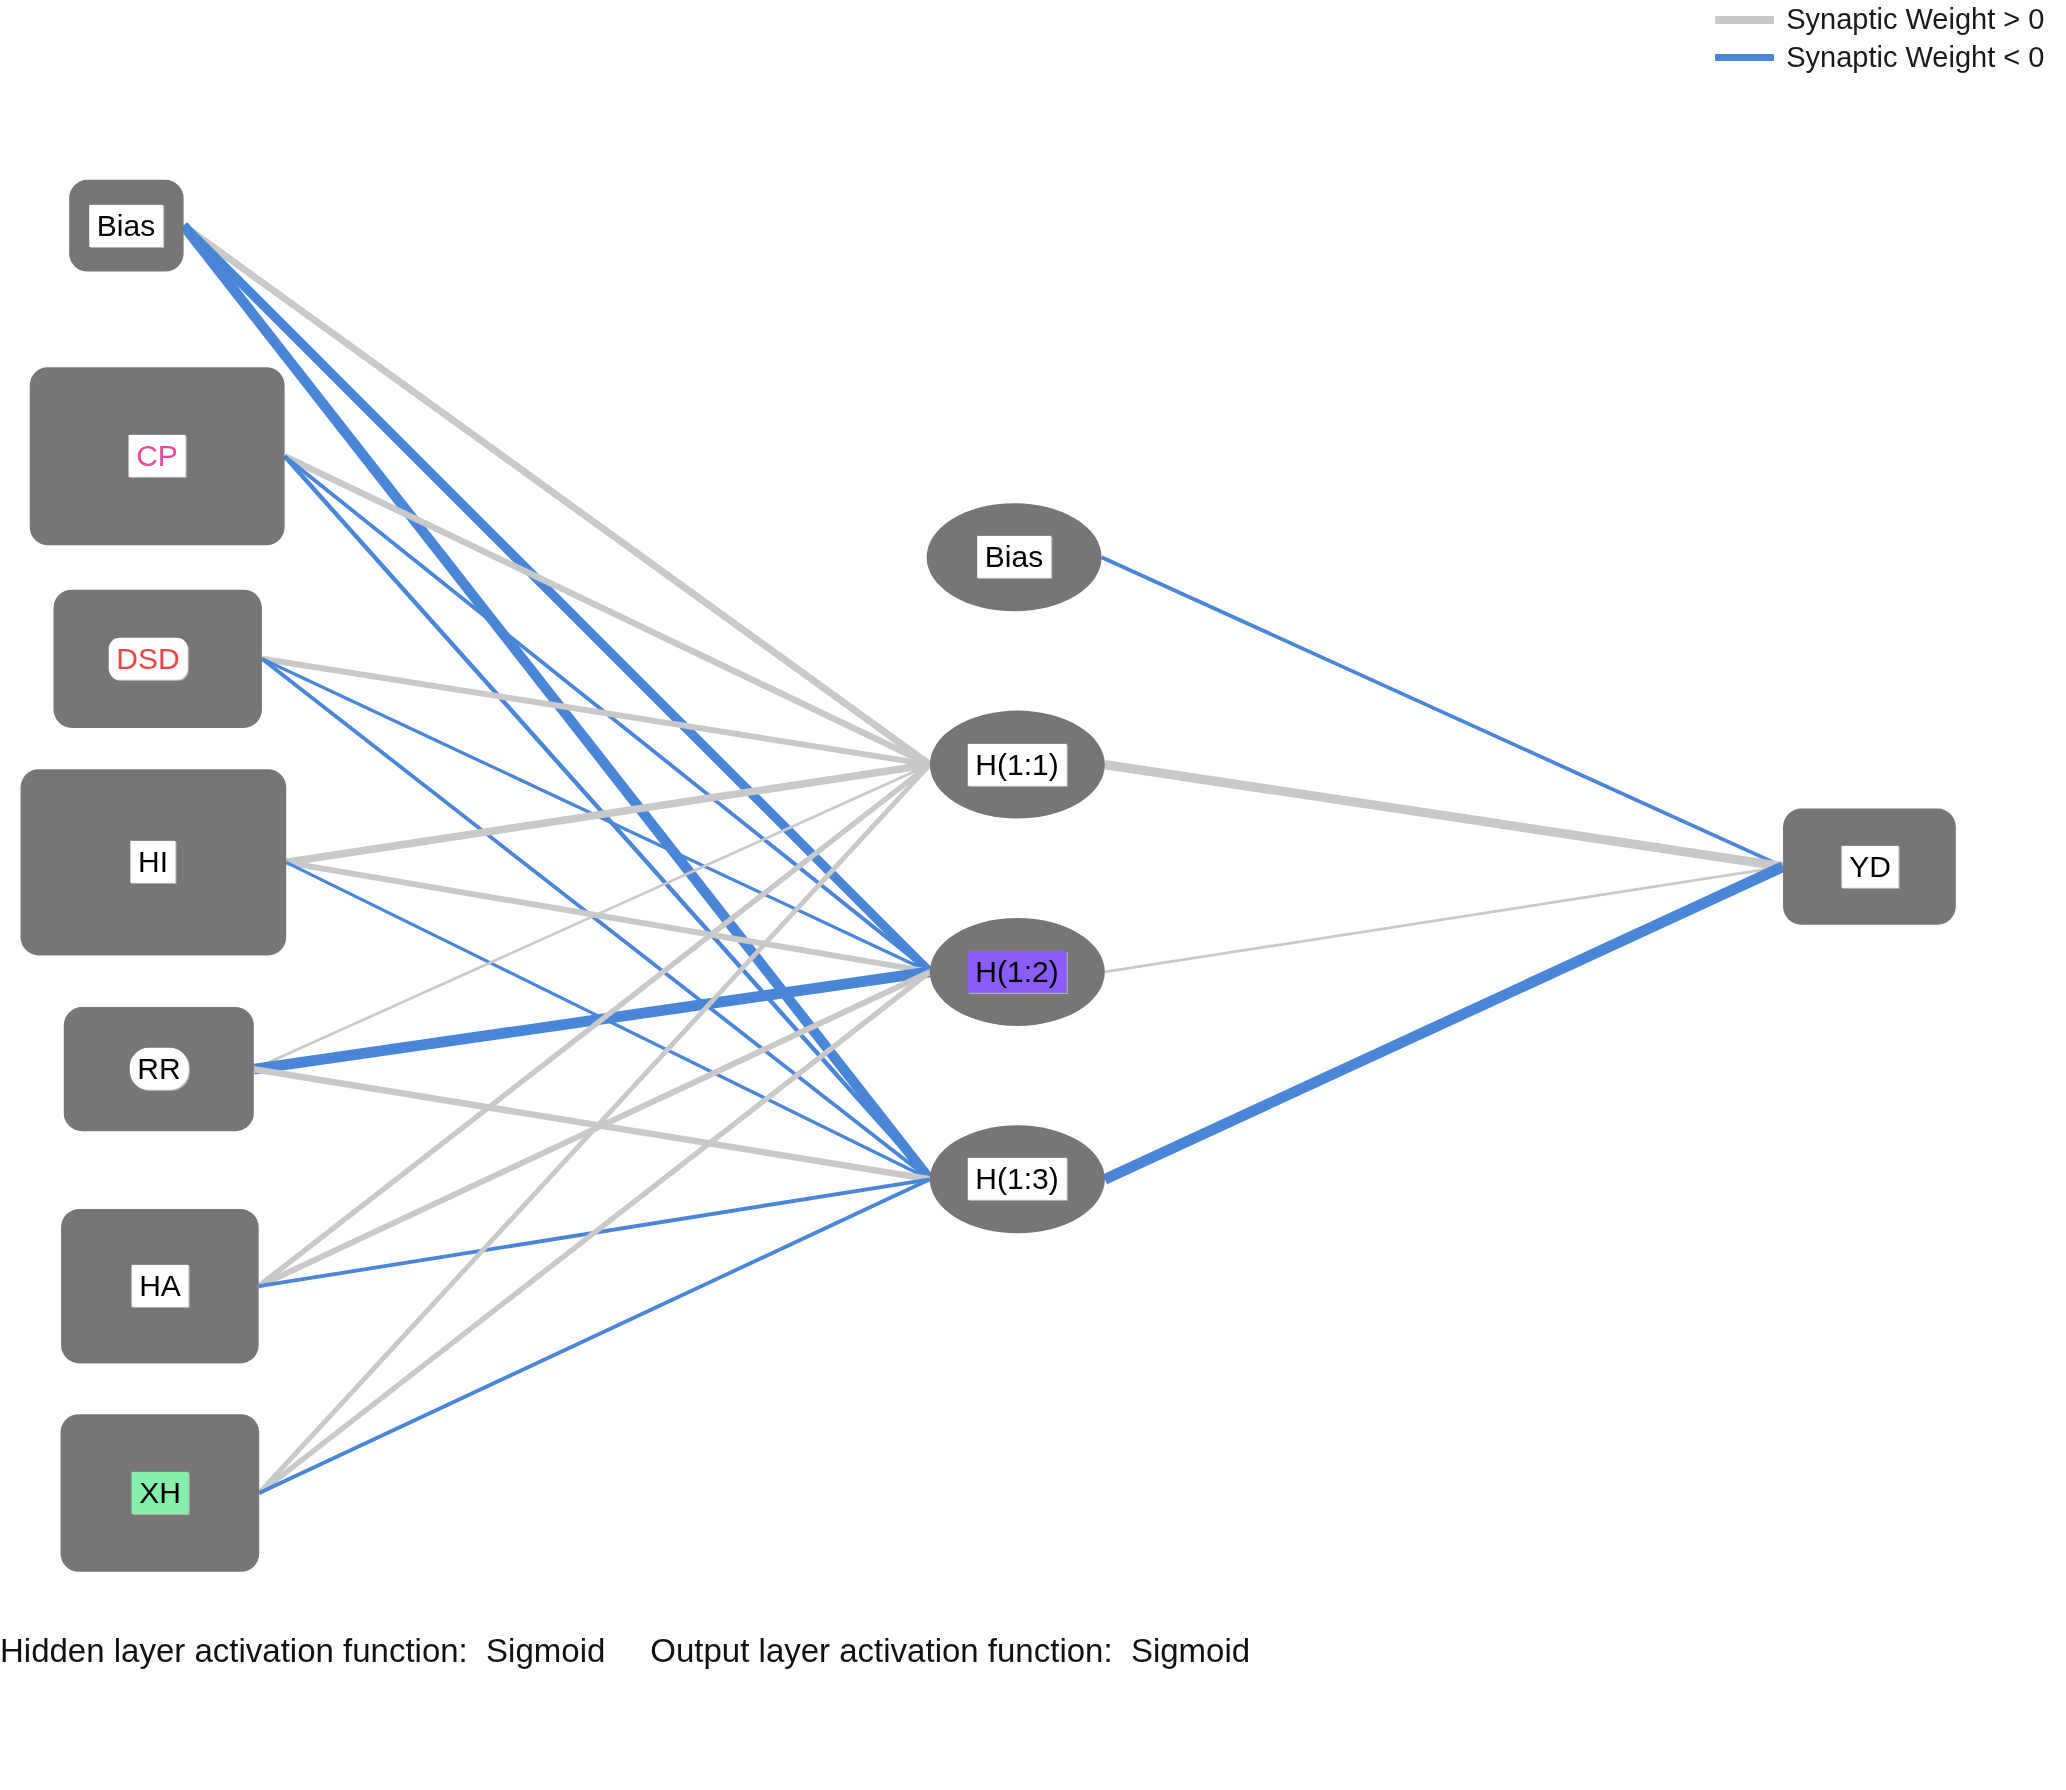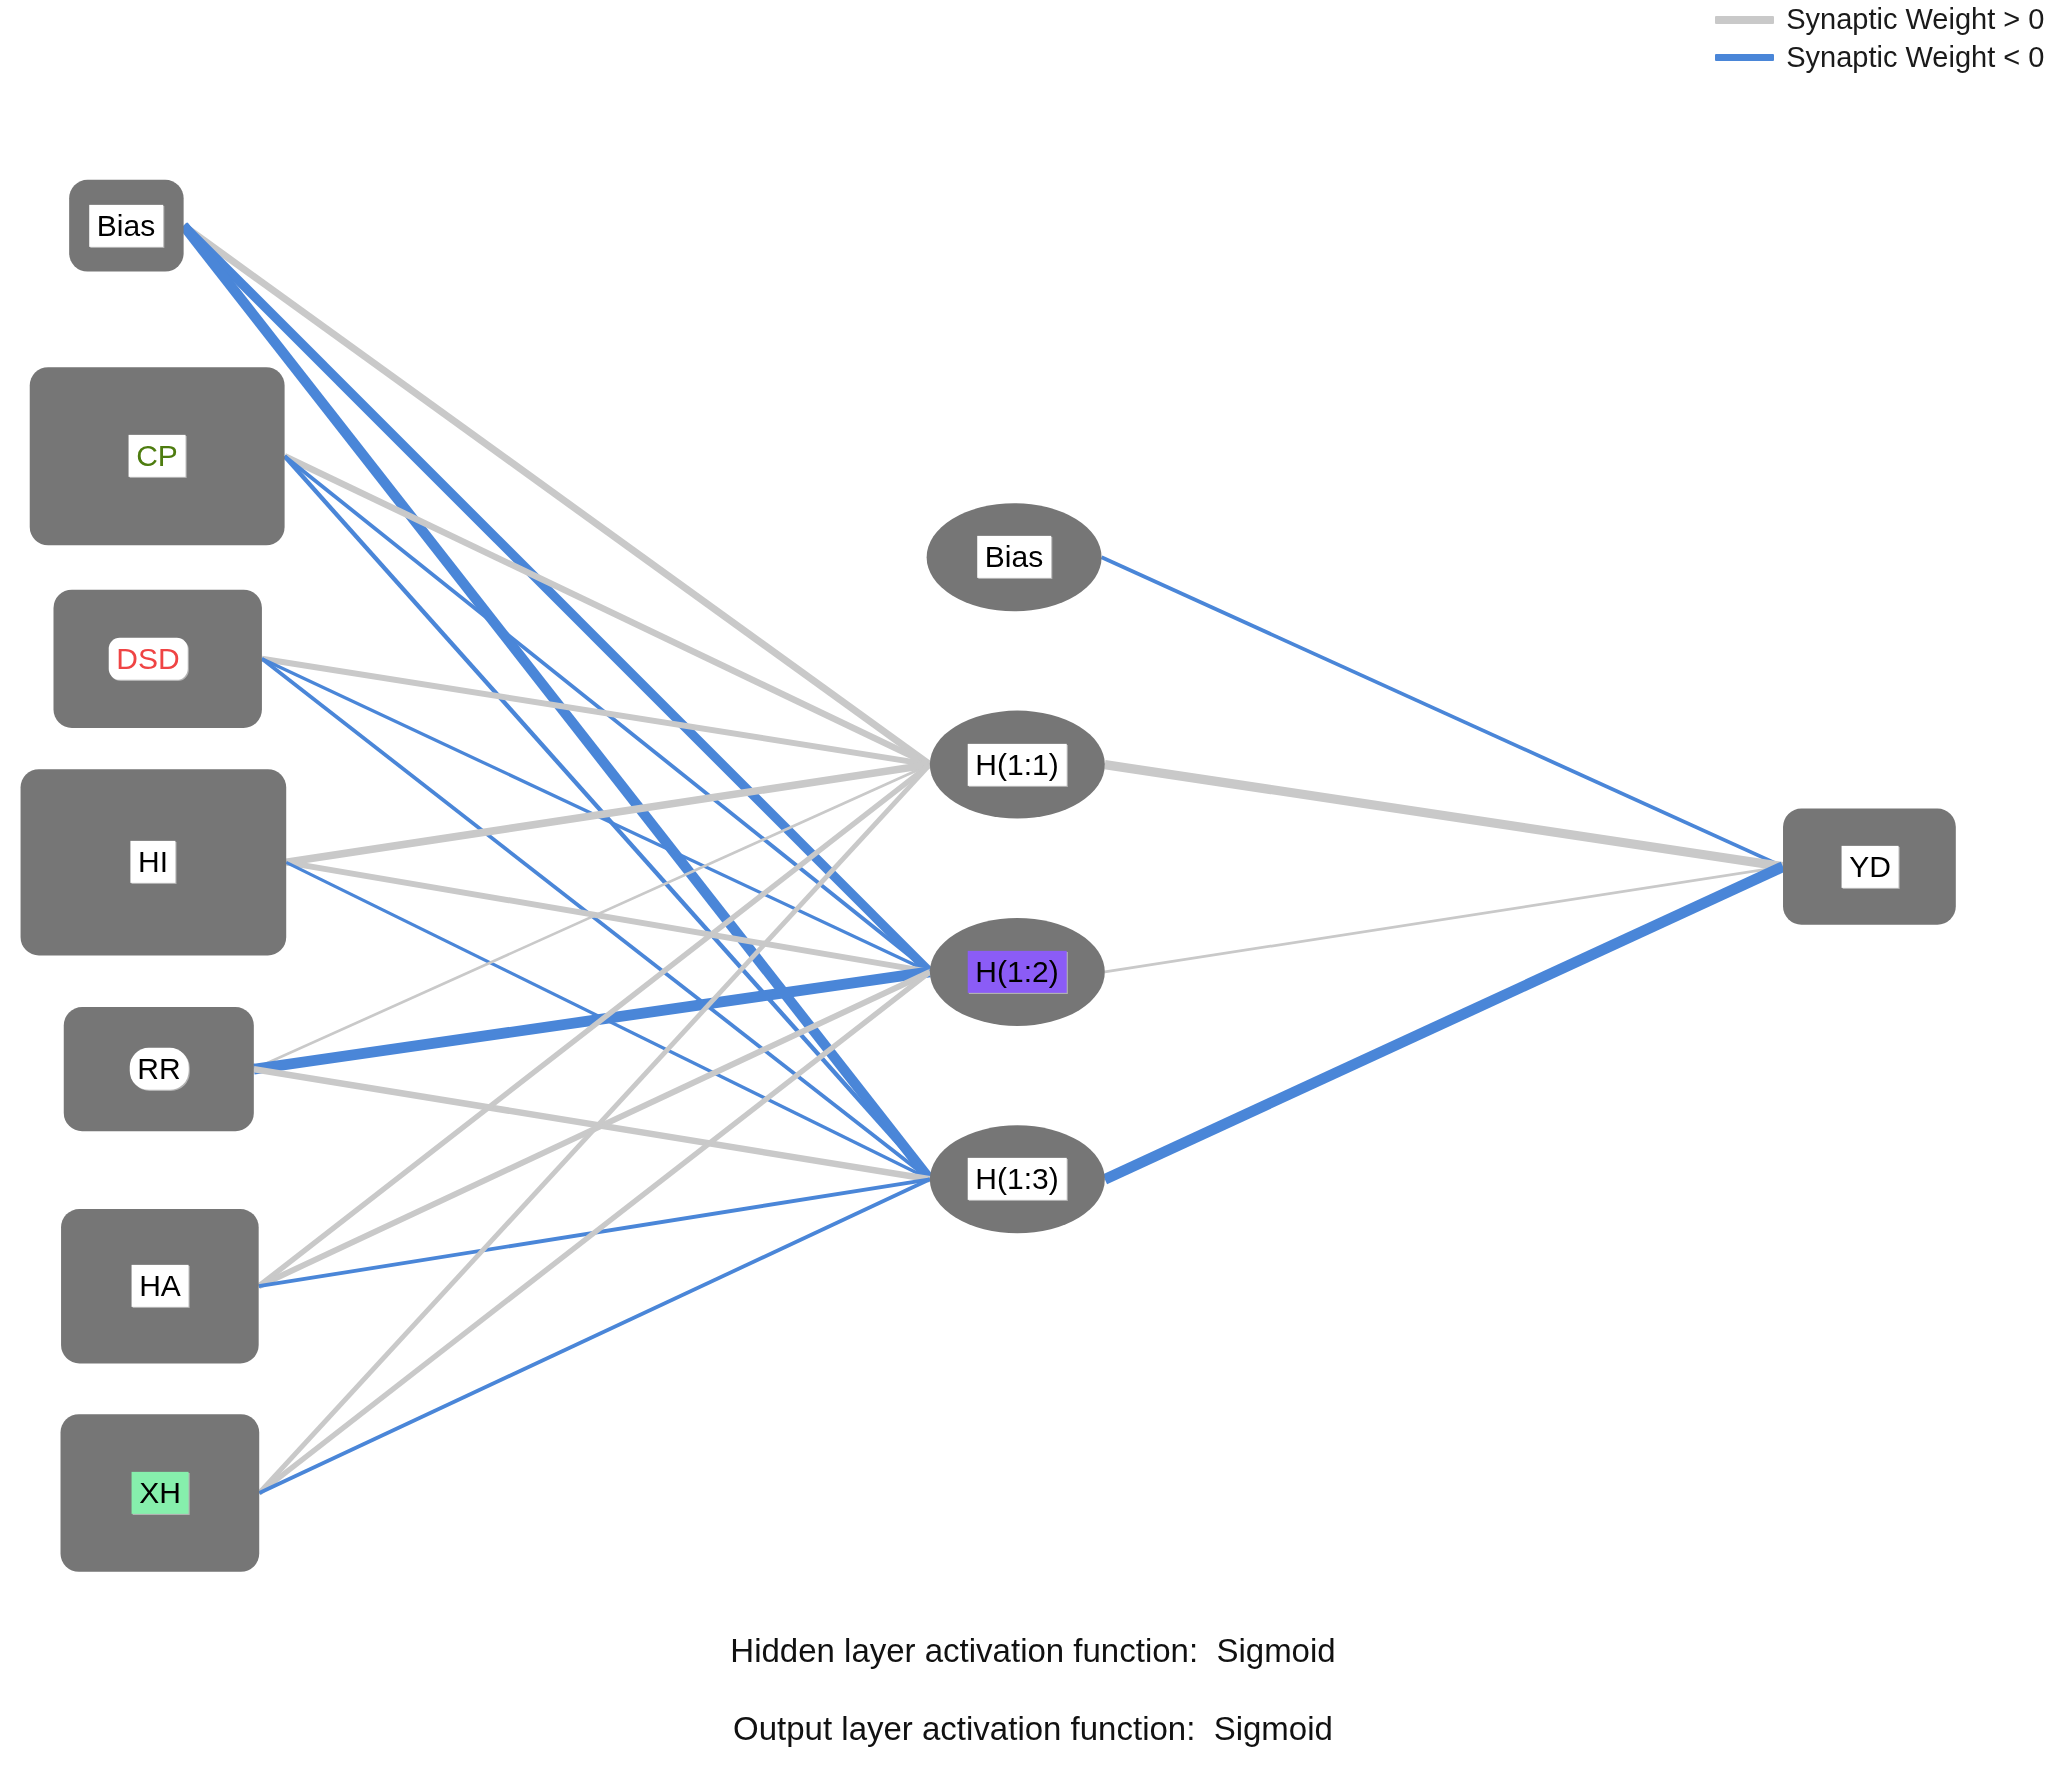--- a/index.html
+++ b/index.html
@@ -14,21 +14,21 @@
     position:absolute;right:21.6px;top:5.4px;
     display:flex;flex-direction:column;gap:8.6px;
     z-index:5;
   }
   .legend-row{display:flex;align-items:center;gap:12px;}
   .legend-swatch{width:59px;height:7.6px;border-radius:1.1px;flex:none;}
   .legend-label{font-size:29px;color:#1a1a1a;line-height:1;white-space:nowrap;}
 
   .footer{
     position:absolute;left:0;top:1634px;width:2066px;
-    display:flex;flex-direction:column;align-items:center;gap:45px;
+    display:flex;flex-direction:row;align-items:center;gap:45px;
     z-index:5;
   }
   .footer-line{font-size:33px;color:#111111;line-height:1;white-space:pre;}
 
   .node-label{
     position:absolute;background:#ffffff;
     color:#000000;font-size:30px;line-height:1.05;
     padding:5.4px 7.6px;white-space:nowrap;
     transform:translate(-50%,-50%);
     box-shadow:1.1px 1.1px 0 rgba(190,190,190,0.85);
@@ -93,21 +93,21 @@
   </div>
 </div>
 
 <div class="footer">
   <div class="footer-line">Hidden layer activation function:  Sigmoid</div>
   <div class="footer-line">Output layer activation function:  Sigmoid</div>
 </div>
 
 <div id="label-layer">
     <div class="node-label" style="left: 126px; top: 226px; background: rgb(255, 255, 255); color: rgb(0, 0, 0);">Bias</div>
-    <div class="node-label" style="left: 157px; top: 456px; background: rgb(255, 255, 255); color: #4d7c0f;">CP</div>
+    <div class="node-label" style="left: 157px; top: 456px; background: rgb(255, 255, 255); color: #ec4899;">CP</div>
     <div class="node-label" style="left: 148px; top: 659px; background: rgb(255, 255, 255); color: #ef4444; border-radius: 11px;">DSD</div>
     <div class="node-label" style="left: 153px; top: 862px; background: rgb(255, 255, 255); color: rgb(0, 0, 0);">HI</div>
     <div class="node-label" style="left: 159px; top: 1069px; background: rgb(255, 255, 255); color: rgb(0, 0, 0); border-radius: 19px;">RR</div>
     <div class="node-label" style="left: 160px; top: 1286px; background: rgb(255, 255, 255); color: rgb(0, 0, 0);">HA</div>
     <div class="node-label" style="left: 160px; top: 1493px; background: #86efac; color: rgb(0, 0, 0);">XH</div>
     <div class="node-label" style="left: 1014px; top: 557px; background: rgb(255, 255, 255); color: rgb(0, 0, 0);">Bias</div>
     <div class="node-label" style="left: 1017px; top: 765px; background: rgb(255, 255, 255); color: rgb(0, 0, 0);">H(1:1)</div>
     <div class="node-label" style="left: 1017px; top: 972px; background: #8b5cf6; color: rgb(0, 0, 0);">H(1:2)</div>
     <div class="node-label" style="left: 1017px; top: 1179px; background: rgb(255, 255, 255); color: rgb(0, 0, 0);">H(1:3)</div>
     <div class="node-label" style="left: 1870px; top: 867px; background: rgb(255, 255, 255); color: rgb(0, 0, 0);">YD</div>

